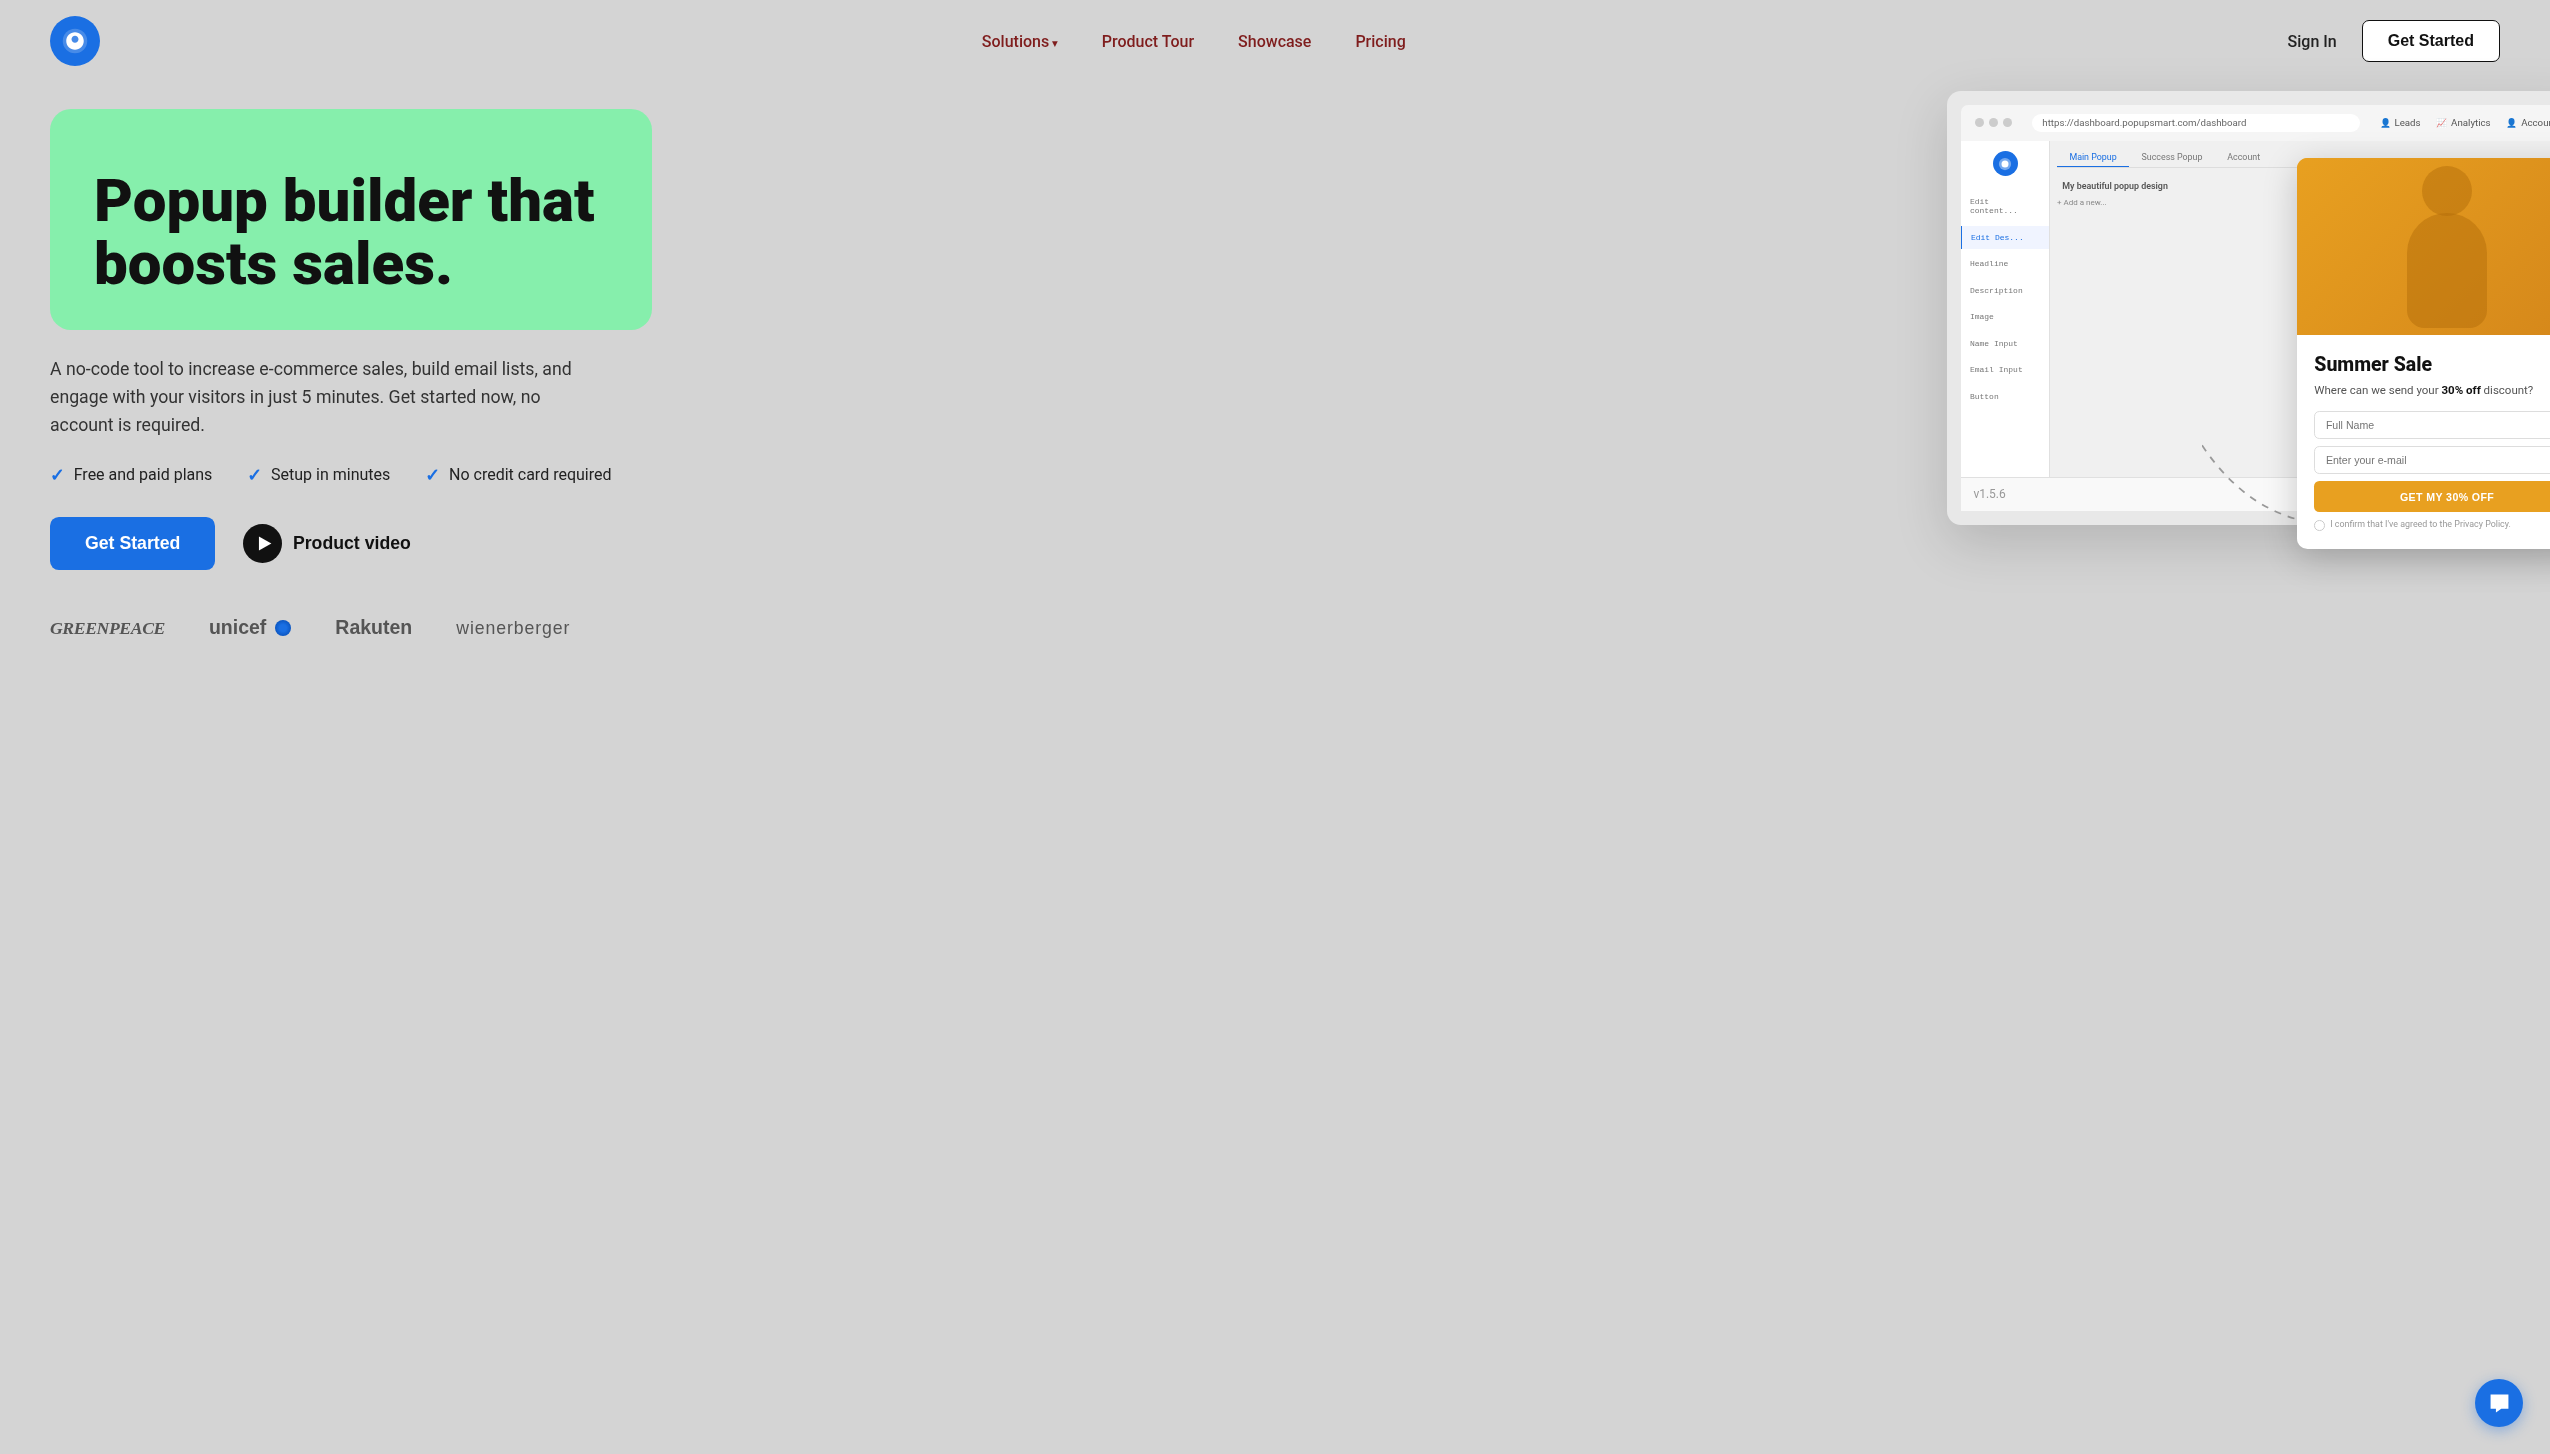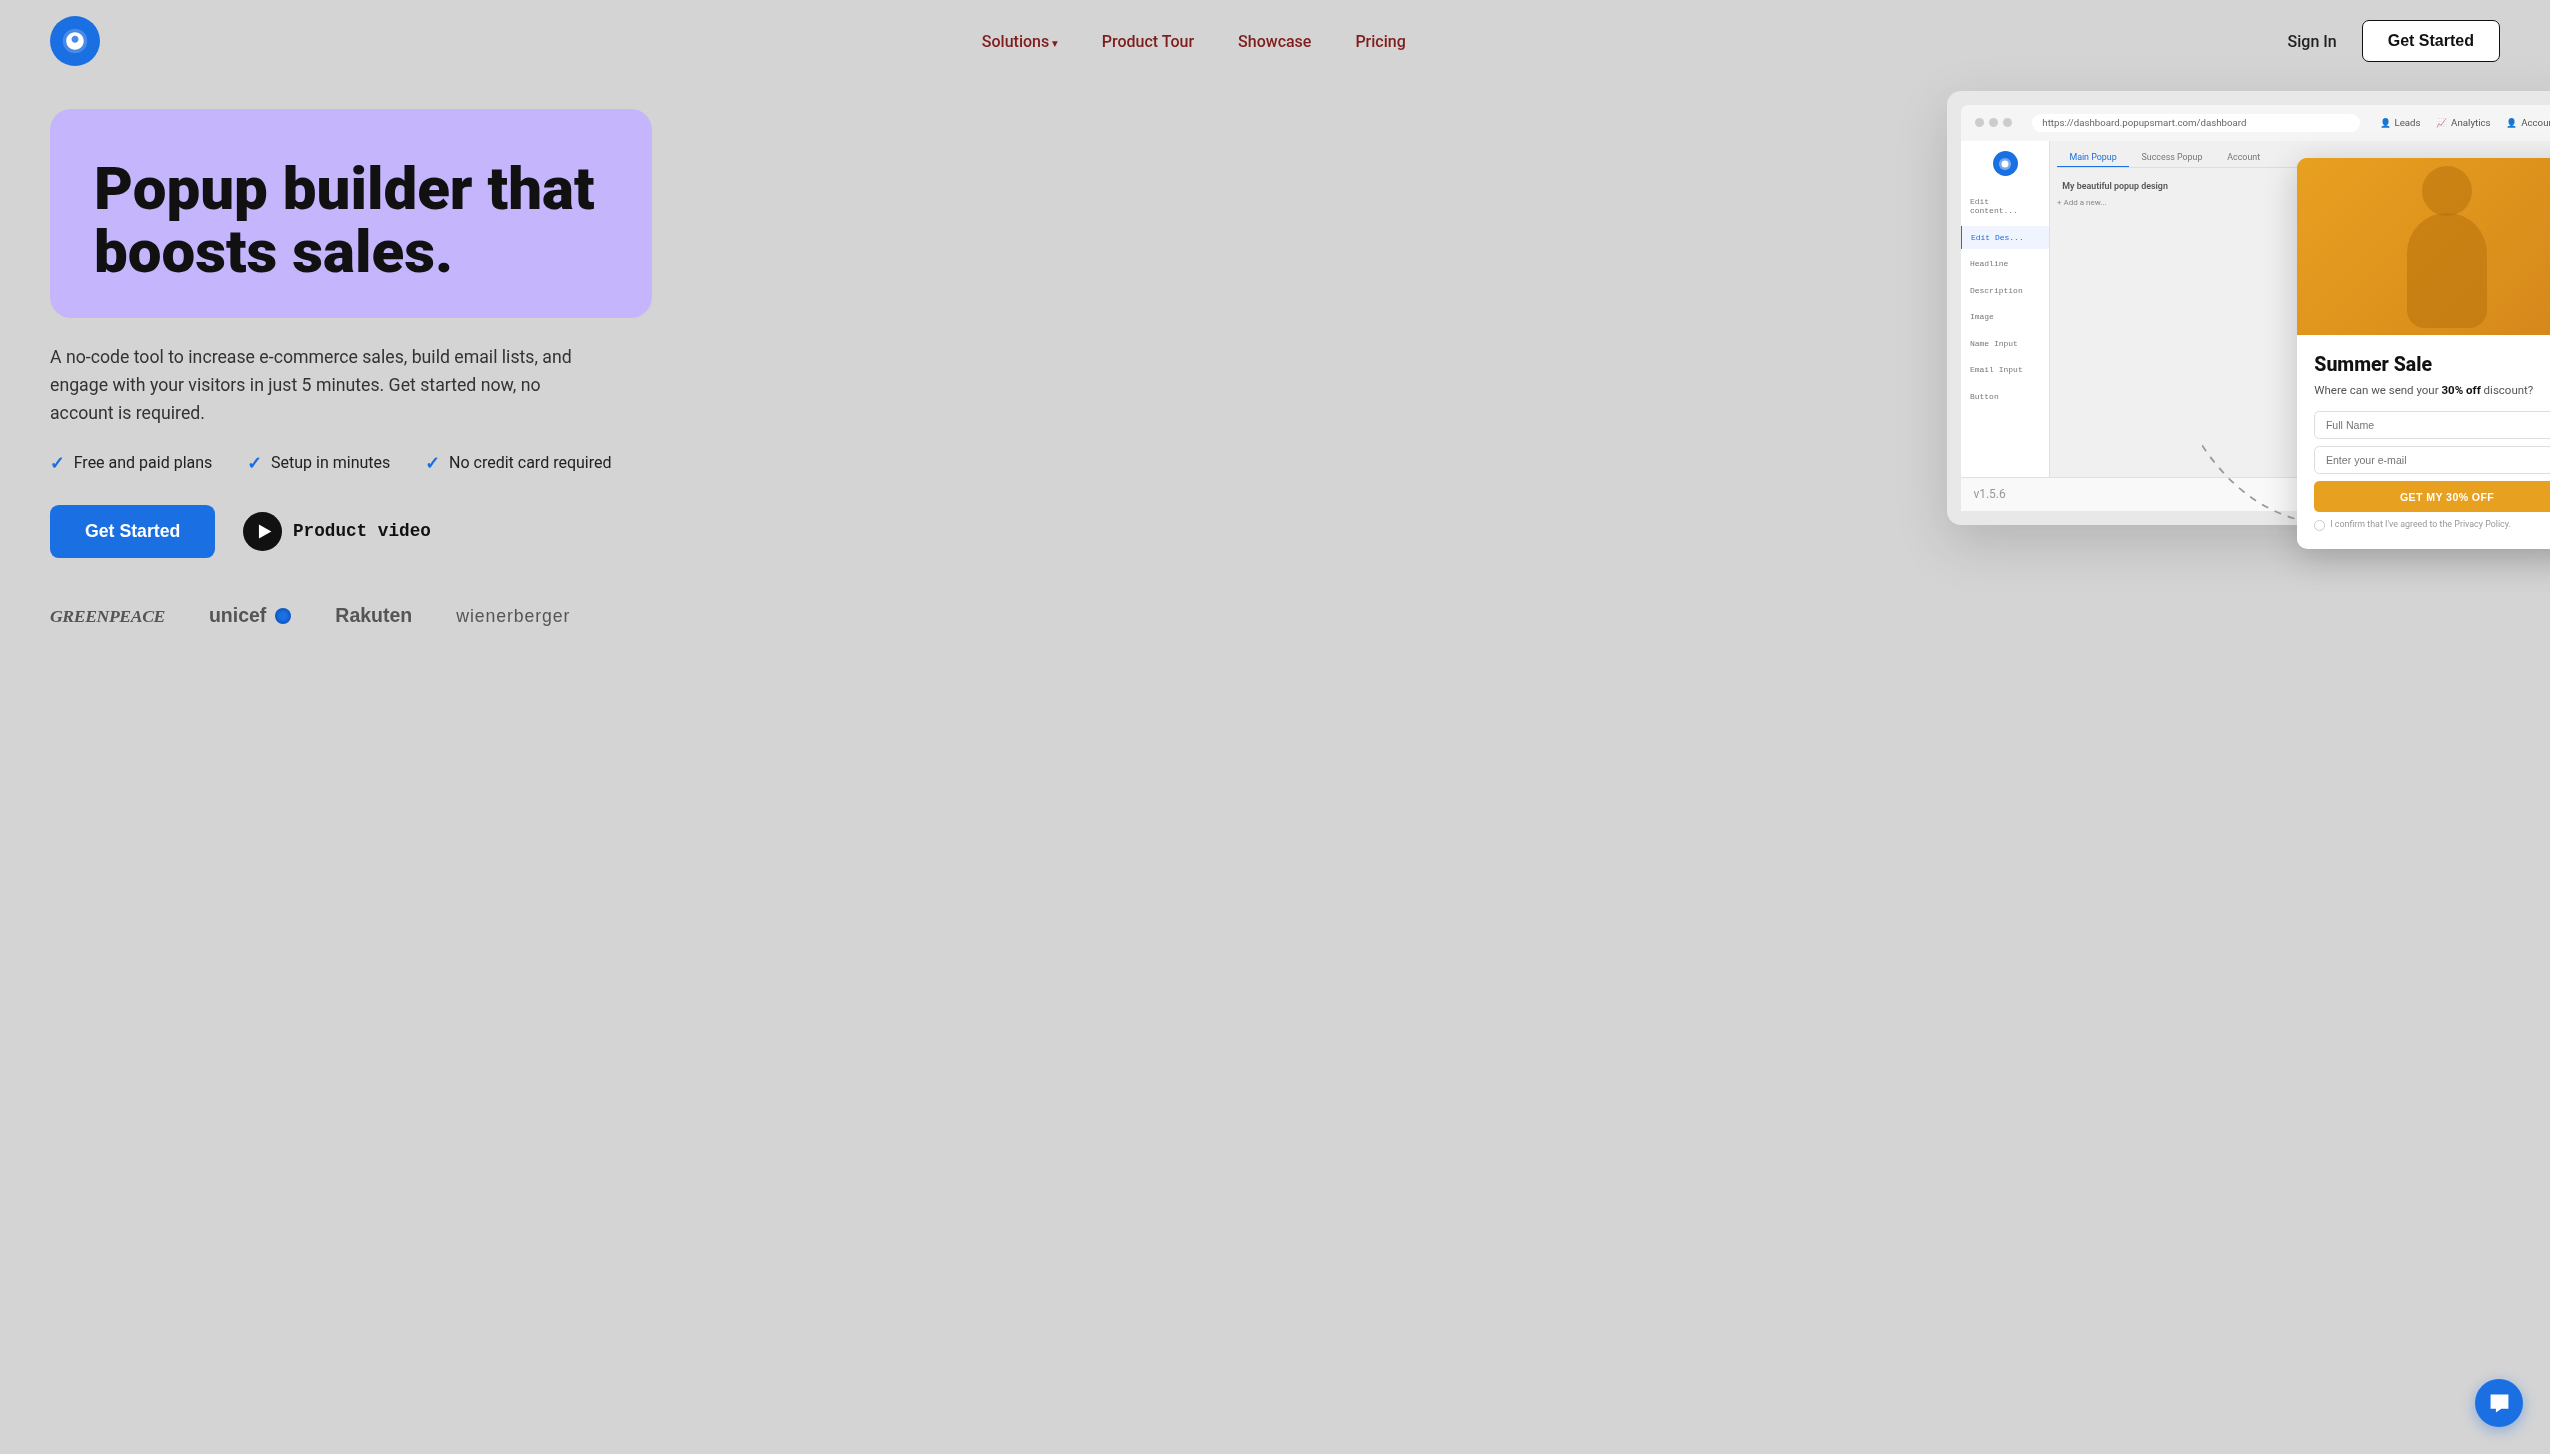--- a/index.html
+++ b/index.html
@@ -84,23 +84,23 @@
     }
 
     .hero-left {
       flex: 0 0 52%;
       position: relative;
       z-index: 10;
     }
 
     
     .headline-card {
-      background: #c4b5fd;
+      background: #86efac;
       border-radius: 21px;
-      padding: 48px 44px 35px 44px;
+      padding: 60px 44px 35px 44px;
       margin-bottom: 25px;
       max-width: 602px;
     }
     .headline-card h1 {
       font-size: 60px;
       font-weight: 900;
       line-height: 1.05;
       color: #111;
     }
 
@@ -150,21 +150,20 @@
     .product-video-btn {
       display: flex;
       align-items: center;
       gap: 10.6px;
       background: none;
       border: none;
       cursor: pointer;
       font-size: 17.7px;
       font-weight: 600;
       color: #111;
-      font-family: Liberation Mono, monospace;
     }
     .yt-icon {
       width: 39px;
       height: 39px;
     }
 
     
     .brands {
       margin-top: 46px;
     }

